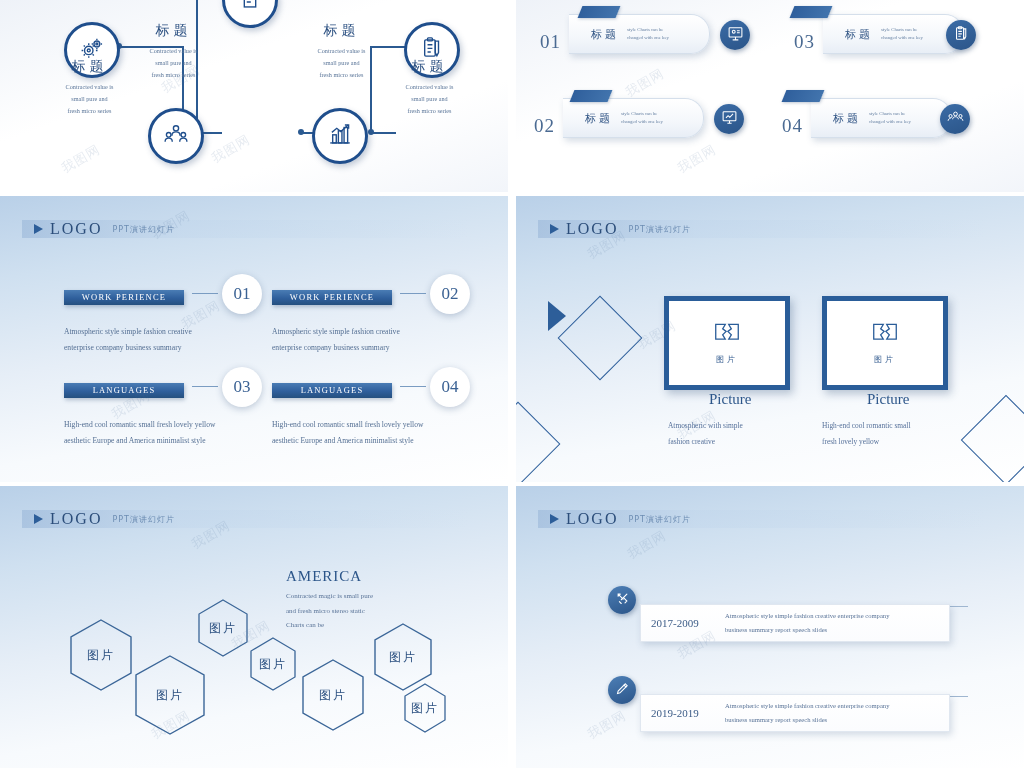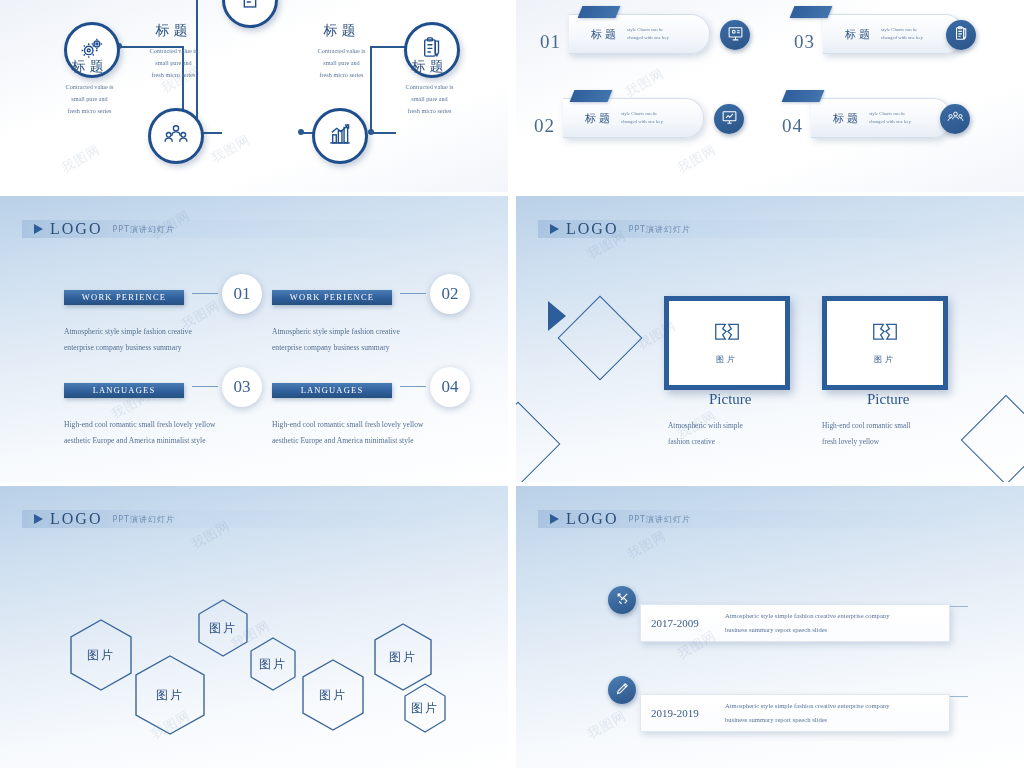--- a/index.html
+++ b/index.html
@@ -524,20 +524,28 @@
     </div>
   </div>
 
   <div class="slide bg-blue s5">
     <div class="hdr">
       <span class="tri"></span>
       <span class="lg">LOGO</span>
       <span class="sub">PPT演讲幻灯片</span>
     </div>
 
+    <div class="am" style="left:286px;top:82px;">
+      <div class="t">AMERICA</div>
+      <div class="d">
+        <div>Contracted magic is small pure</div>
+        <div>and fresh micro stereo static</div>
+        <div>Charts can be</div>
+      </div>
+    </div>
 
     <div class="hex" style="left:68px;top:132px;width:66px;height:74px;">
       <svg viewBox="0 0 66 74">
           <polygon points="33,2 63,19 63,55 33,72 3,55 3,19" fill="none" stroke="#3b6698" stroke-width="1.4"></polygon>
         </svg>
       <span class="lbl">图片</span>
     </div>
     <div class="hex" style="left:133px;top:168px;width:74px;height:82px;">
       <svg viewBox="0 0 74 82">
           <polygon points="37,2 71,21 71,61 37,80 3,61 3,21" fill="none" stroke="#3b6698" stroke-width="1.4"></polygon>

